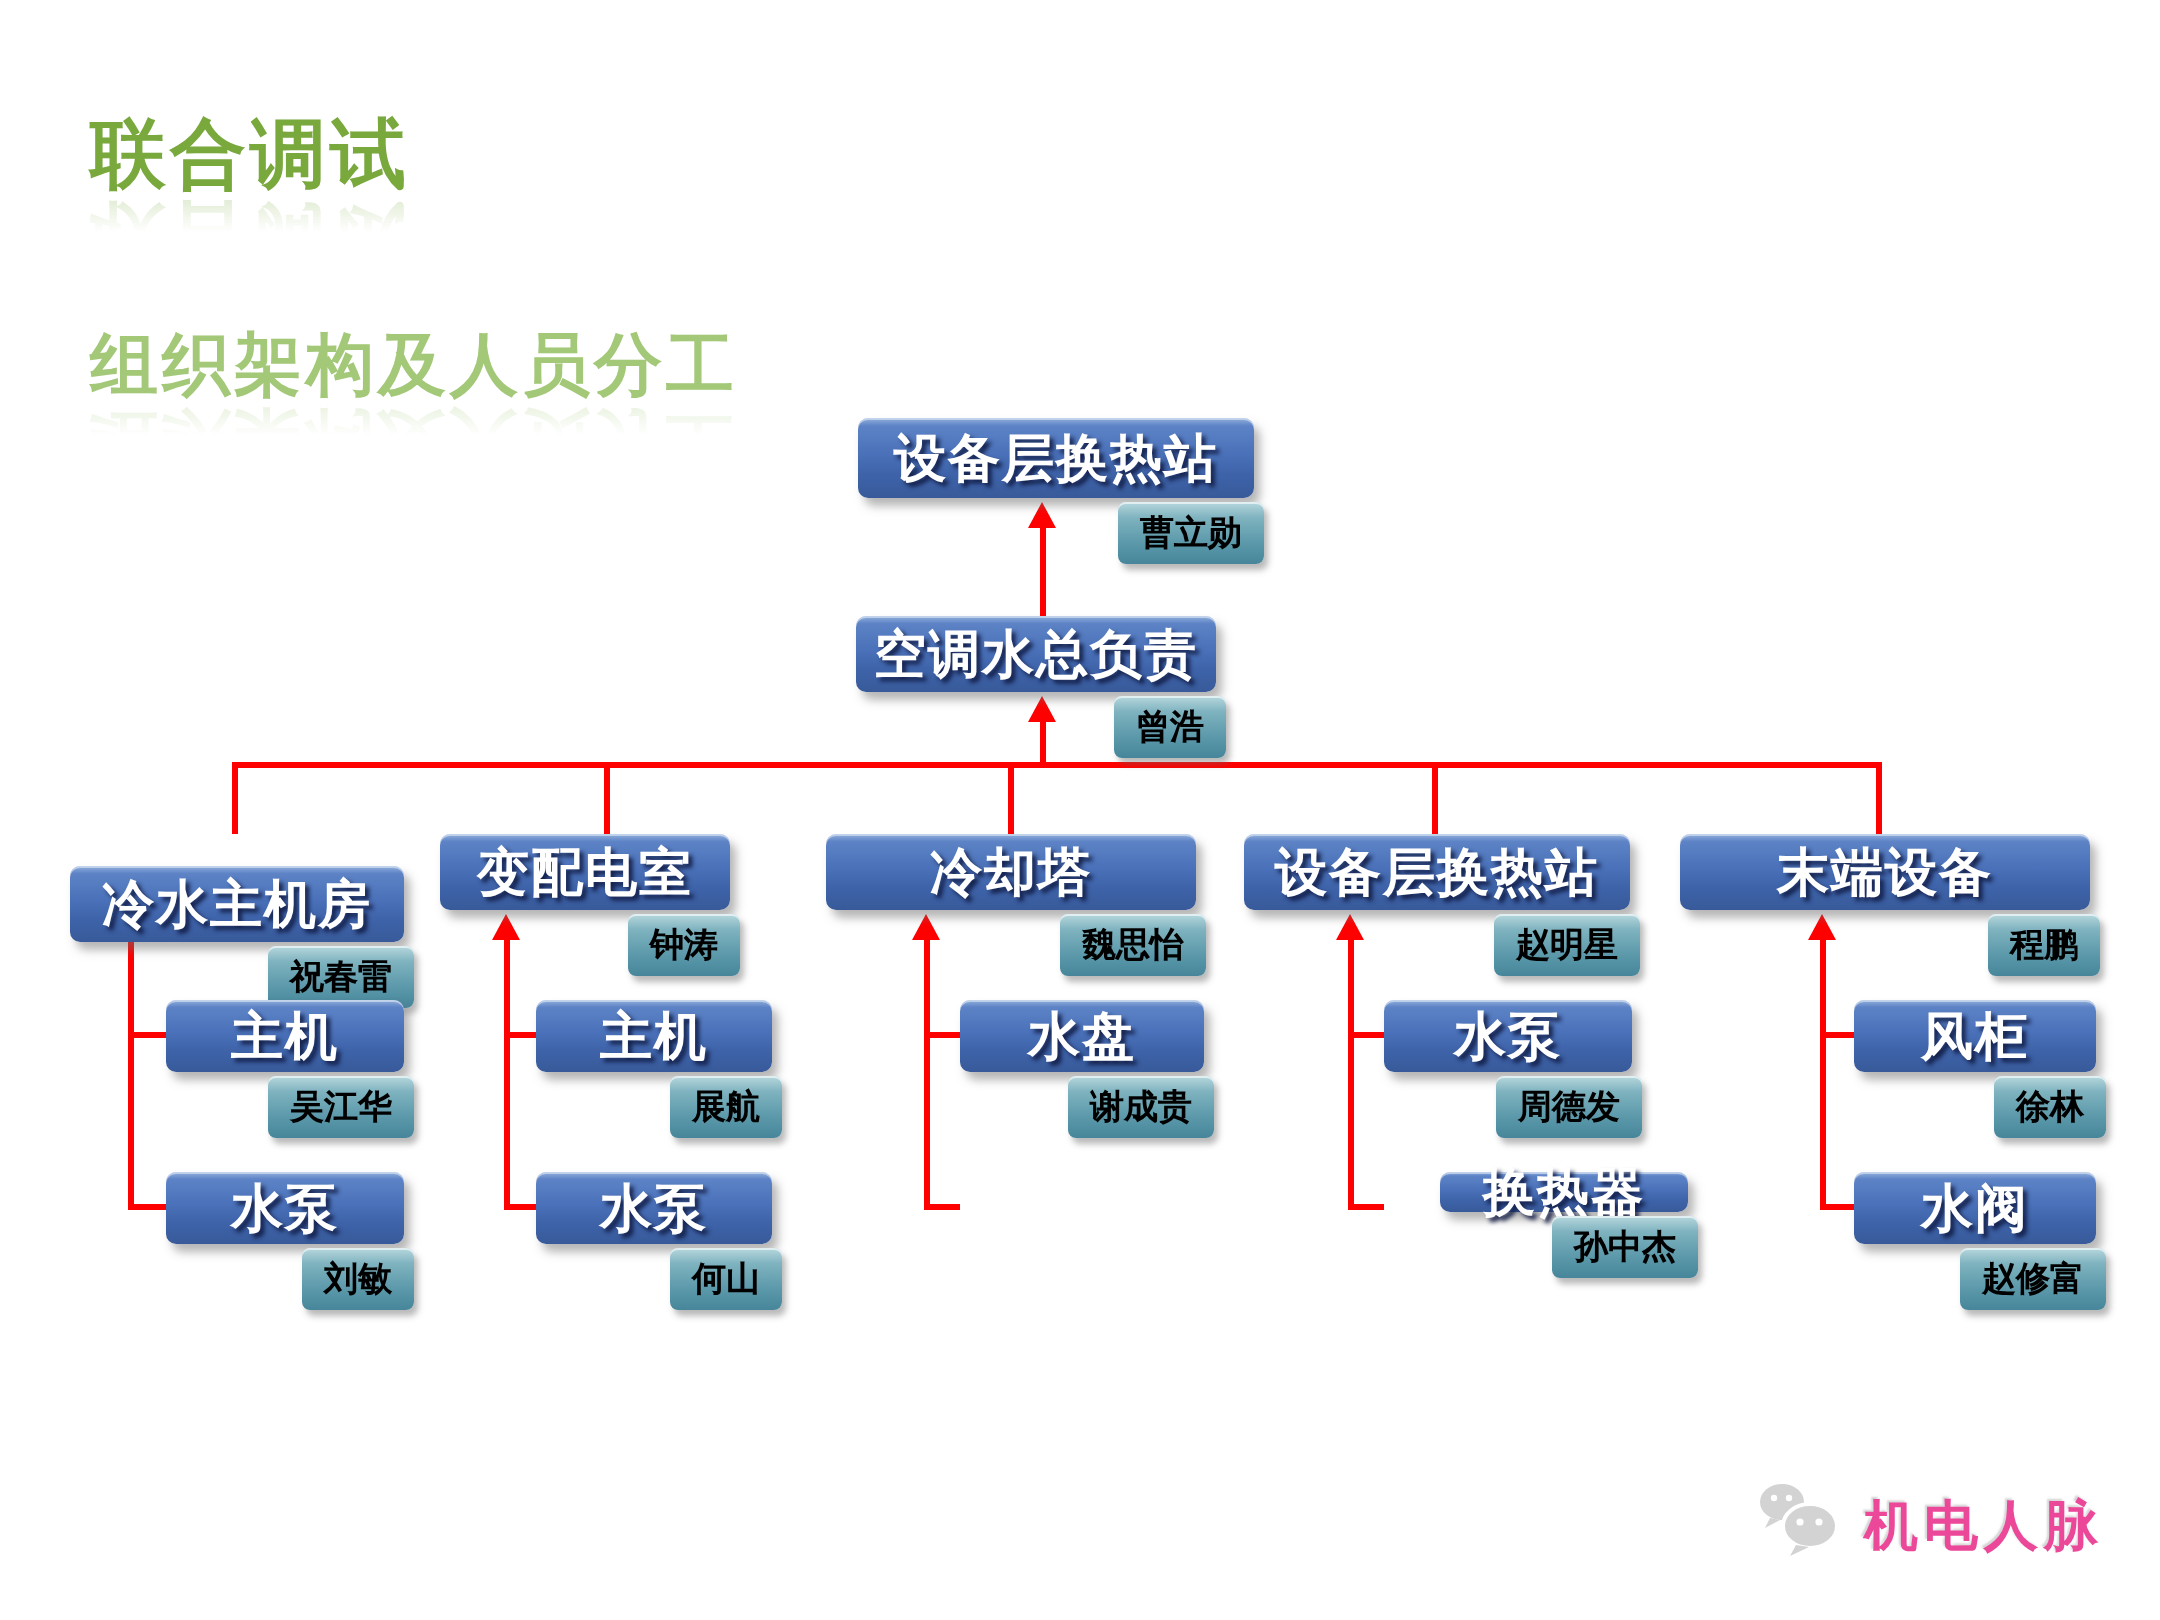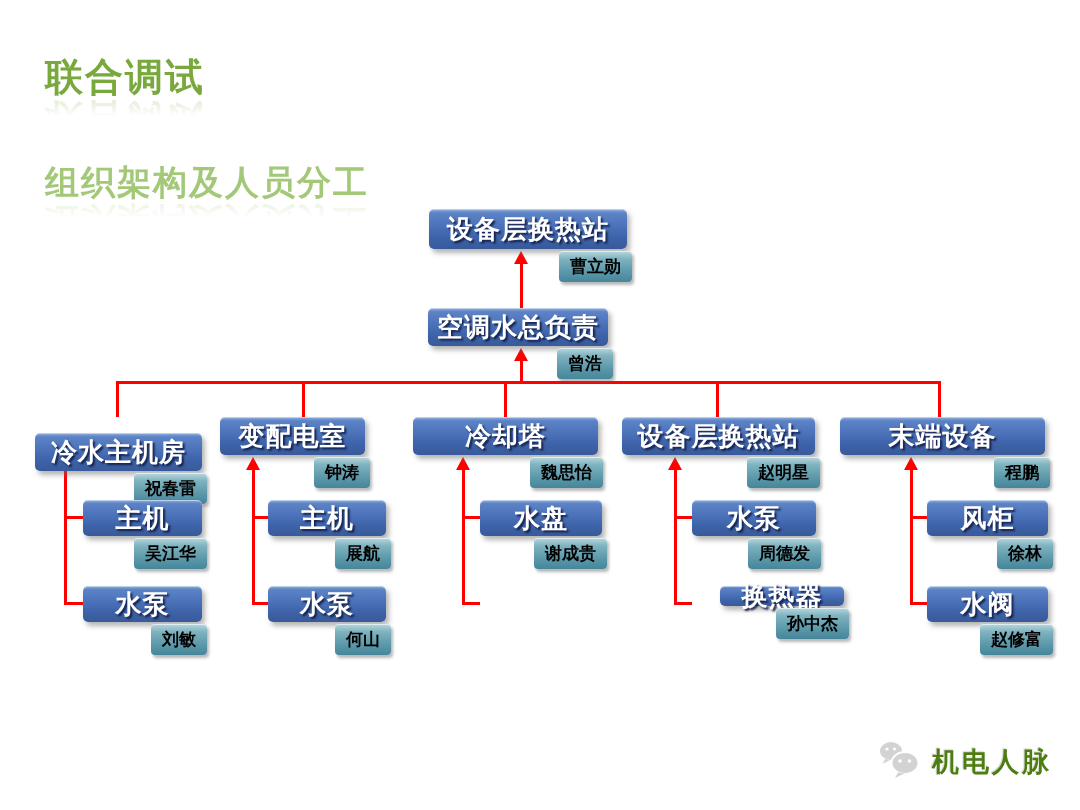--- a/index.html
+++ b/index.html
@@ -57,21 +57,21 @@
     border-right:7px solid transparent;
     border-bottom:13px solid #fe0000;
   }
 
   
   .watermark {
     position:absolute; left:878px; top:740px;
     display:flex; align-items:center; gap:8px;
   }
   .wm-text {
-    font-size:27px; font-weight:bold; color:#4d7c0f; letter-spacing:3px;
+    font-size:27px; font-weight:bold; color:#ec4899; letter-spacing:3px;
     text-shadow:1px 1px 2px rgba(255,255,255,.95), -1px -1px 1px rgba(175,175,175,.55);
   }
 </style>
 </head>
 <body>
 
 <div class="slide">
 
   <div class="title-main">联合调试</div>
   <div class="title-sub">组织架构及人员分工</div>

